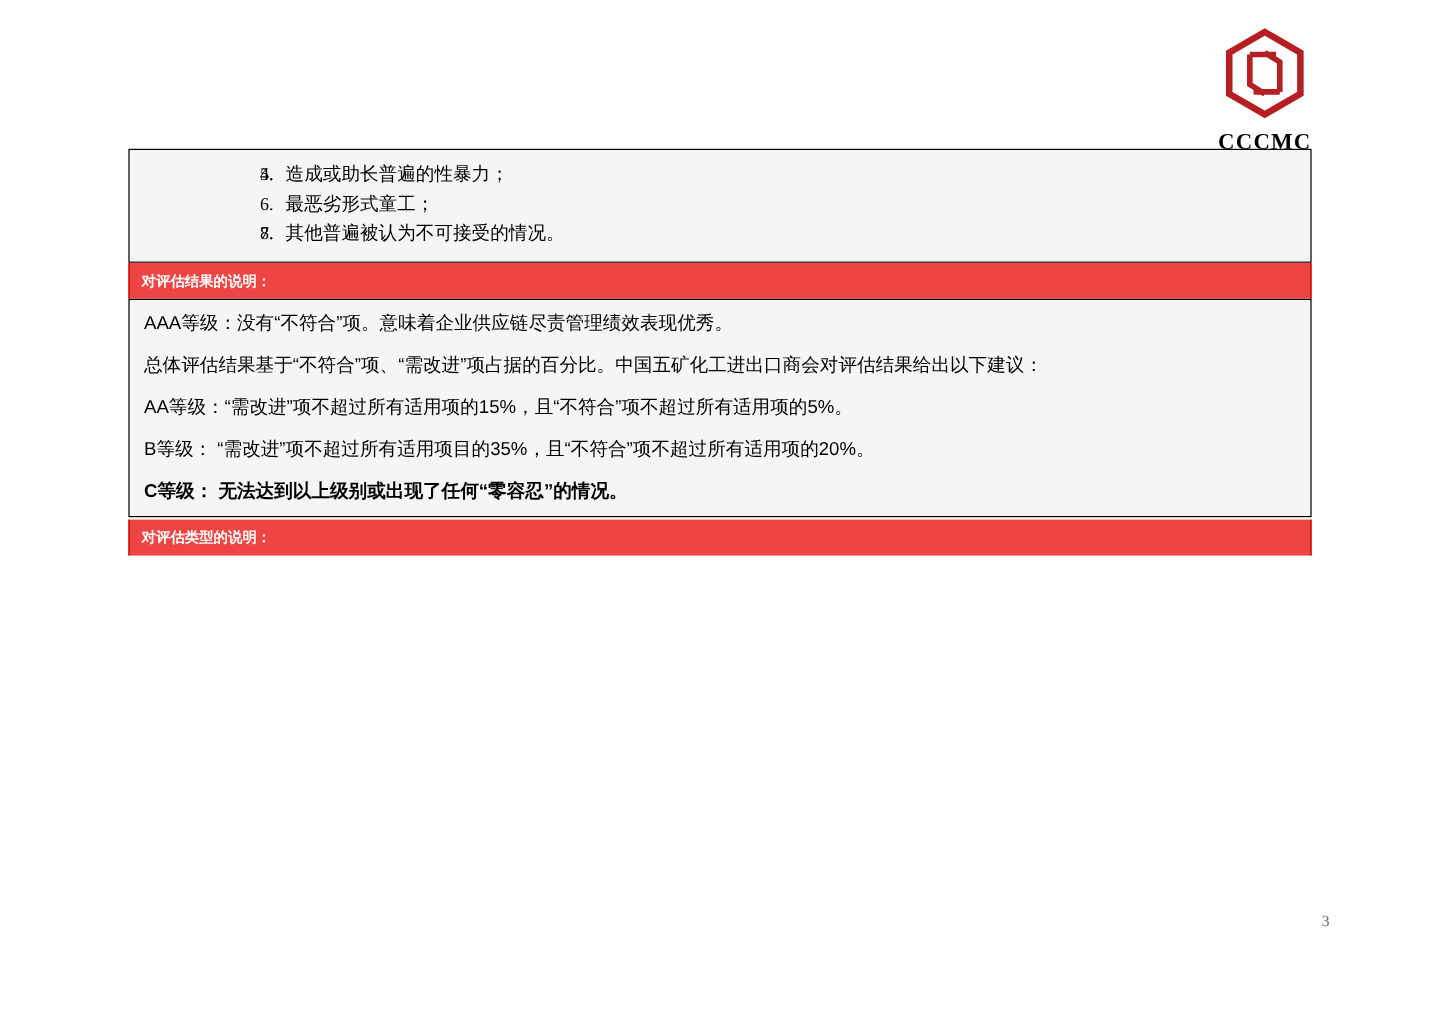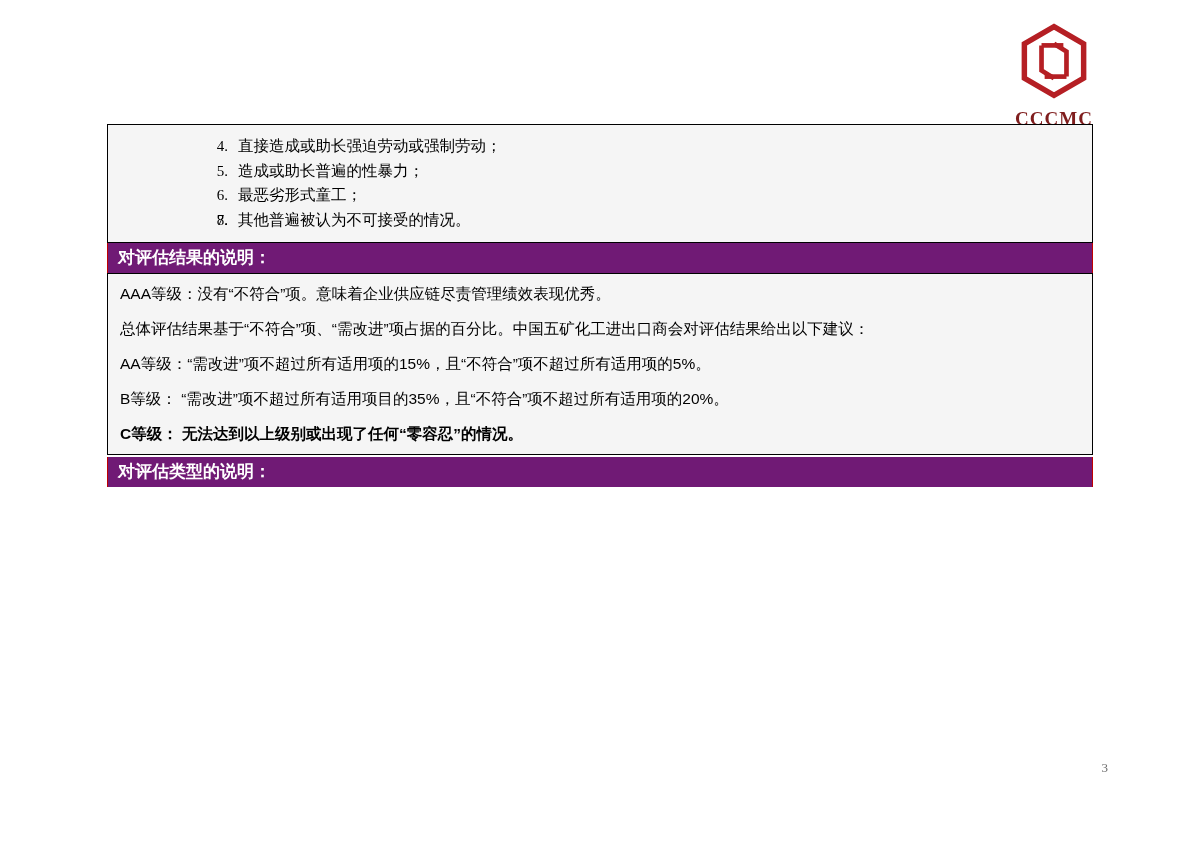--- a/index.html
+++ b/index.html
@@ -28,21 +28,21 @@
     width: 78px;
     height: 78px;
     margin: 0 auto;
     display: block;
   }
   .logo-text {
     margin-top: 8px;
     font-size: 19px;
     font-weight: bold;
     letter-spacing: 1px;
-    color: #7f1d1d;
+    color: #000000;
     font-family: "Liberation Serif", "DejaVu Serif", serif;
   }
 
   
   .doc {
     position: absolute;
     left: 107px;
     top: 124px;
     width: 986px;
   }
@@ -72,23 +72,23 @@
     position: absolute;
     left: 0;
     top: 0;
     width: 24px;
     text-align: right;
     font-family: "Liberation Serif", "DejaVu Serif", serif;
     font-size: 15px;
   }
 
   .section-header {
-    background: #701a75;
+    background: #ef4444;
     color: #ffffff;
-    font-size: 17px;
+    font-size: 12px;
     font-weight: bold;
     line-height: 30px;
     height: 30px;
     padding-left: 10px;
     box-sizing: border-box;
     border-left: 1px solid #c00000;
     border-right: 1px solid #c00000;
   }
 
   .para-box {
@@ -137,21 +137,20 @@
   </svg>
   <div class="logo-text">CCCMC</div>
 </div>
 
 <div class="doc">
 
   <div class="box list-box">
     <ol class="numlist">
       <li>
         <span class="num">4.</span>
-        <span>直接造成或助长强迫劳动或强制劳动；</span>
       </li>
       <li>
         <span class="num">5.</span>
         <span>造成或助长普遍的性暴力；</span>
       </li>
       <li>
         <span class="num">6.</span>
         <span>最恶劣形式童工；</span>
       </li>
       <li>

